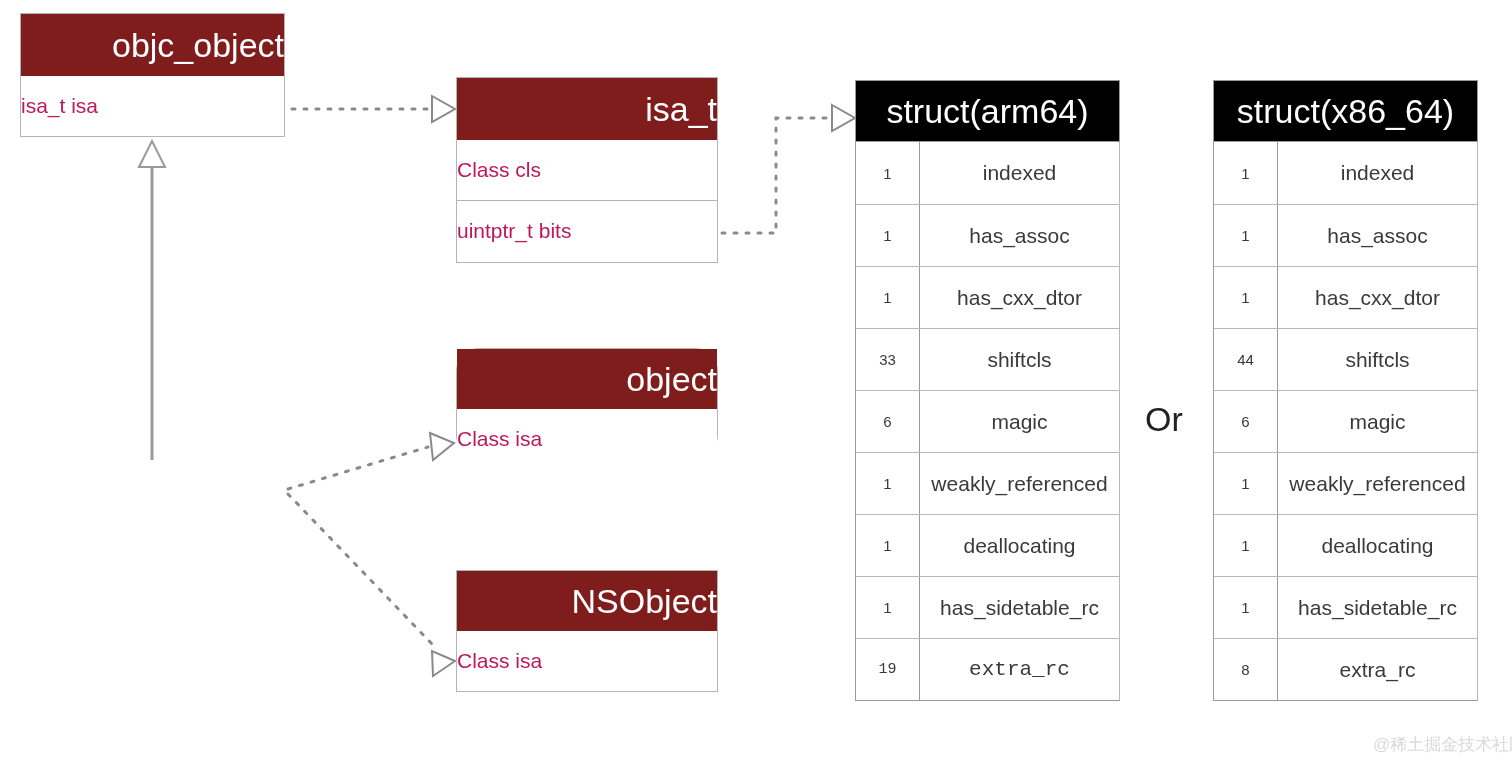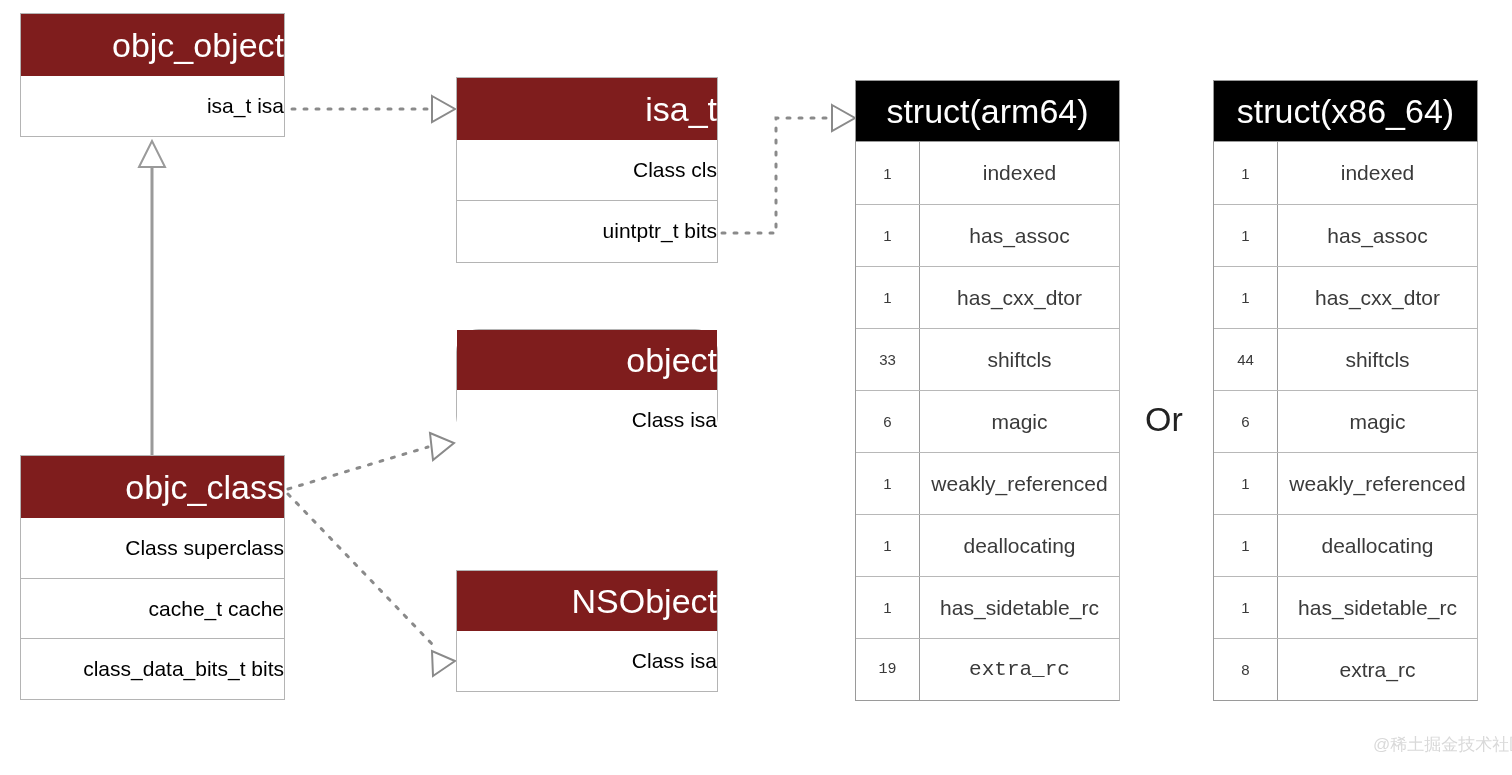--- a/index.html
+++ b/index.html
@@ -29,22 +29,22 @@
     background: #7f1d1d;
     color: #ffffff;
     text-align: right;
     white-space: nowrap;
     overflow: visible;
     font-weight: 400;
   }
   .uml-row {
     box-sizing: border-box;
     background: #ffffff;
-    color: #000000;
-    text-align: right;
+    color: #be185d;
+    text-align: left;
     border-top: 1px solid #b4b4b4;
     white-space: nowrap;
   }
   .uml-row.first { border-top: none; }
 
   
   .bits-table {
     position: absolute;
     box-sizing: border-box;
     background: #ffffff;
@@ -146,34 +146,28 @@
       <polyline points="722,233 776,233 776,118 830,118" fill="none" stroke="#8a8a8a" stroke-width="3" stroke-dasharray="3 9" stroke-linecap="round"></polyline>
       <path d="M 832 105 L 855 118 L 832 131 Z" fill="#ffffff" stroke="#8a8a8a" stroke-width="2"></path>
     </g>
   </svg>
 
   <div class="uml-box" style="left:20px; top:13px; width:265px; height:124px;">
     <div class="uml-header" style="height:62px; line-height:62px; font-size:34px;">objc_object</div>
     <div class="uml-row first" style="height:60px; line-height:60px; font-size:21px;">isa_t isa</div>
   </div>
 
-  <div class="uml-box" style="left:20px; top:455px; width:265px; height:245px;">
-    <div class="uml-header" style="height:62px; line-height:62px; font-size:34px;">objc_class</div>
-    <div class="uml-row first" style="height:60px; line-height:60px; font-size:21px;">Class superclass</div>
-    <div class="uml-row" style="height:60px; line-height:60px; font-size:21px;">cache_t cache</div>
-    <div class="uml-row" style="height:60px; line-height:60px; font-size:21px;">class_data_bits_t bits</div>
-  </div>
 
   <div class="uml-box" style="left:456px; top:77px; width:262px; height:186px;">
     <div class="uml-header" style="height:62px; line-height:62px; font-size:34px;">isa_t</div>
     <div class="uml-row first" style="height:60px; line-height:60px; font-size:21px;">Class cls</div>
     <div class="uml-row" style="height:60px; line-height:60px; font-size:21px;">uintptr_t bits</div>
   </div>
 
-  <div class="uml-box" style="left:456px; top:329px; width:262px; height:110px;border-radius:23px;">
+  <div class="uml-box" style="left:456px; top:348px; width:262px; height:110px;border-radius:23px;">
     <div class="uml-header" style="height:60px; line-height:60px; font-size:34px;">object</div>
     <div class="uml-row first" style="height:60px; line-height:60px; font-size:21px;">Class isa</div>
   </div>
 
   <div class="uml-box" style="left:456px; top:570px; width:262px; height:122px;">
     <div class="uml-header" style="height:60px; line-height:60px; font-size:34px;">NSObject</div>
     <div class="uml-row first" style="height:60px; line-height:60px; font-size:21px;">Class isa</div>
   </div>
 
   <div class="bits-table" style="left:855px; top:80px; width:265px;">

